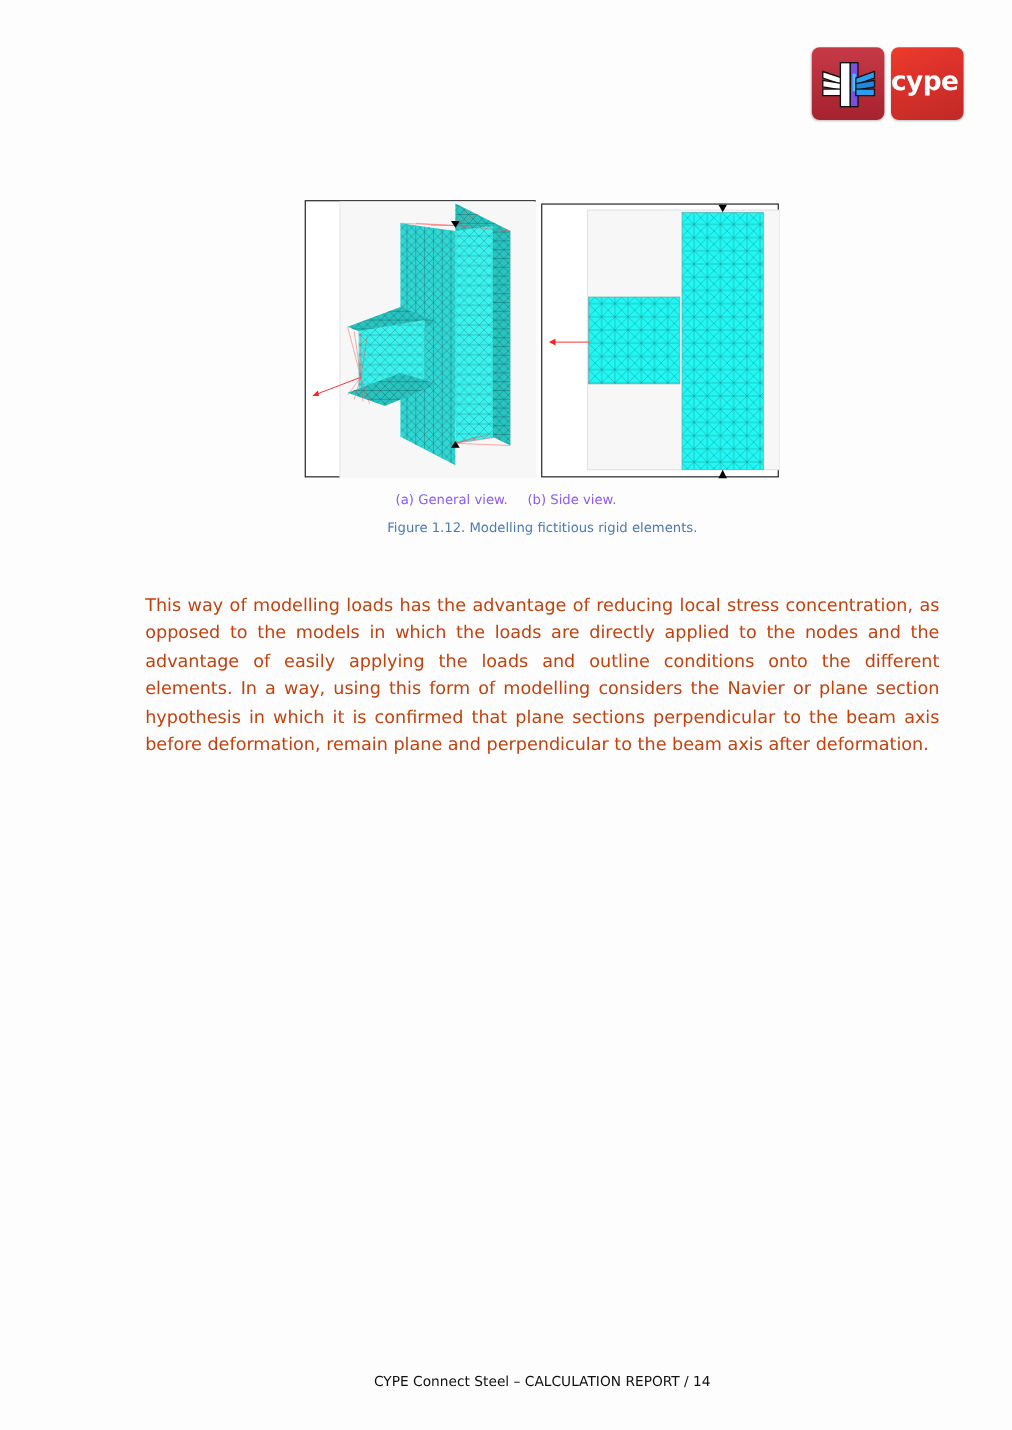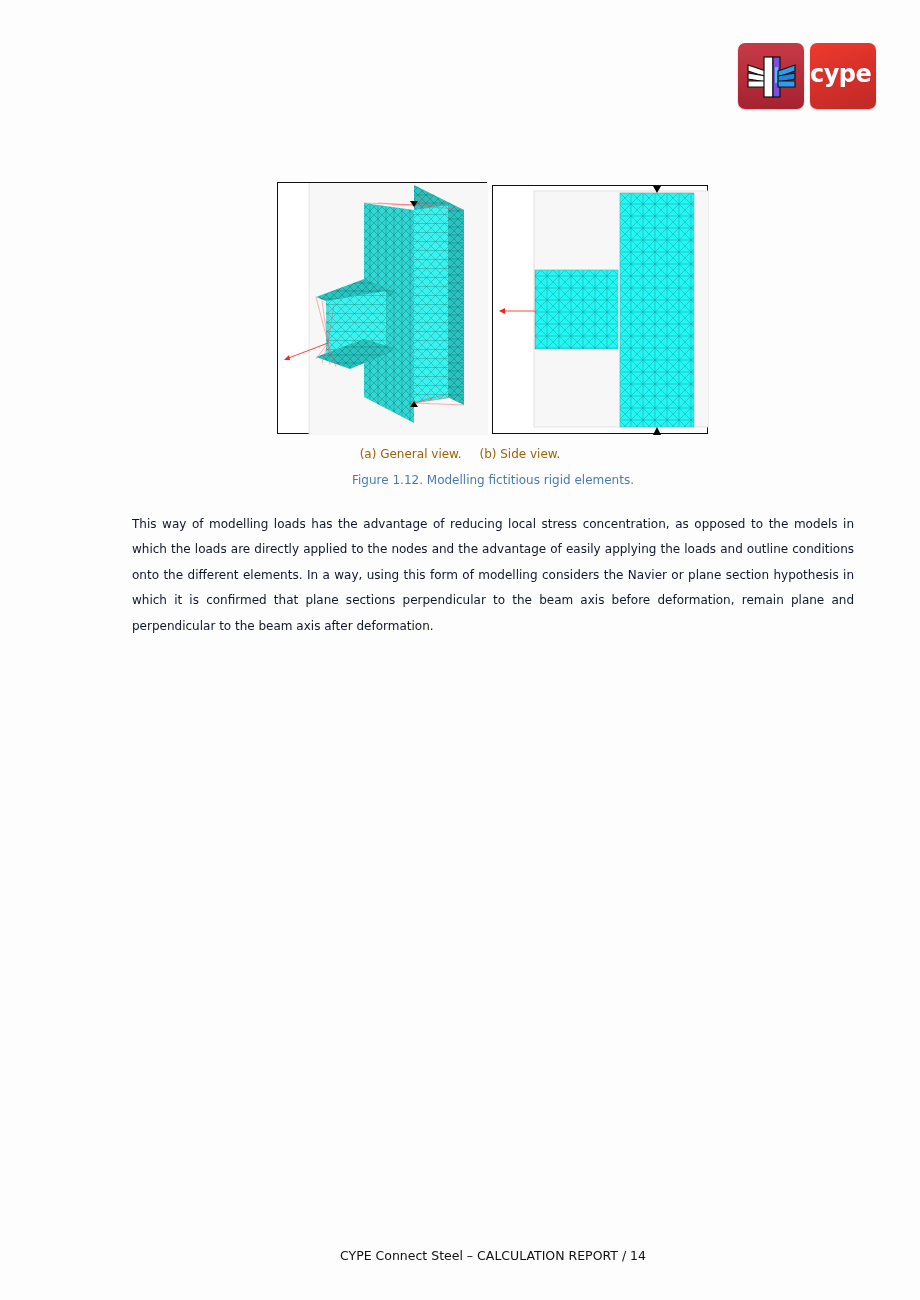--- a/index.html
+++ b/index.html
@@ -18,30 +18,30 @@
     }
     .logo svg { position: absolute; left: 0; top: 0; }
 
     .figure-frame { position: absolute; border: 1.5px solid #111; background: #fff; box-sizing: border-box; }
     #frame-a { left: 277px; top: 182px; width: 210px; height: 252px; }
     #frame-b { left: 492px; top: 185px; width: 216px; height: 249px; }
     .figure-frame svg { position: absolute; left: 0; top: 0; }
 
     .subcaption {
       position: absolute; top: 447px; left: 0; width: 920px; text-align: center;
-      font-size: 12px; color: #a16207; box-sizing: border-box;
+      font-size: 12px; color: #8b5cf6; box-sizing: border-box;
     }
     .subcaption span + span { margin-left: 14px; }
     .caption {
       position: absolute; top: 473px; left: 0; width: 986px; text-align: center;
       font-size: 12px; color: #4a7ab5;
     }
     .body-text {
-      position: absolute; left: 132px; top: 512px; width: 722px;
-      font-size: 12px; line-height: 25.4px; text-align: justify; color: #0f172a;
+      position: absolute; left: 132px; top: 537px; width: 722px;
+      font-size: 16px; line-height: 25.4px; text-align: justify; color: #c2410c;
     }
     .footer {
       position: absolute; top: 1248px; left: 0; width: 986px; text-align: center;
       font-size: 12.5px; color: #111;
     }
   </style>
 </head>
 <body>
 
 <div class="logo logo-connect">

